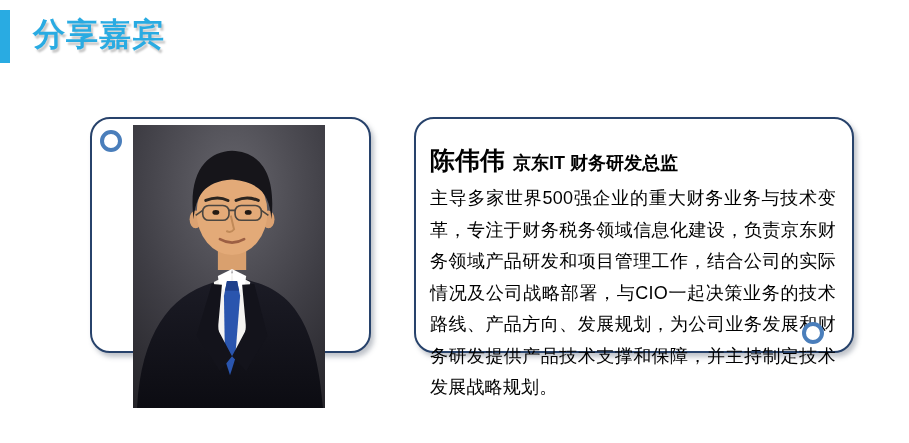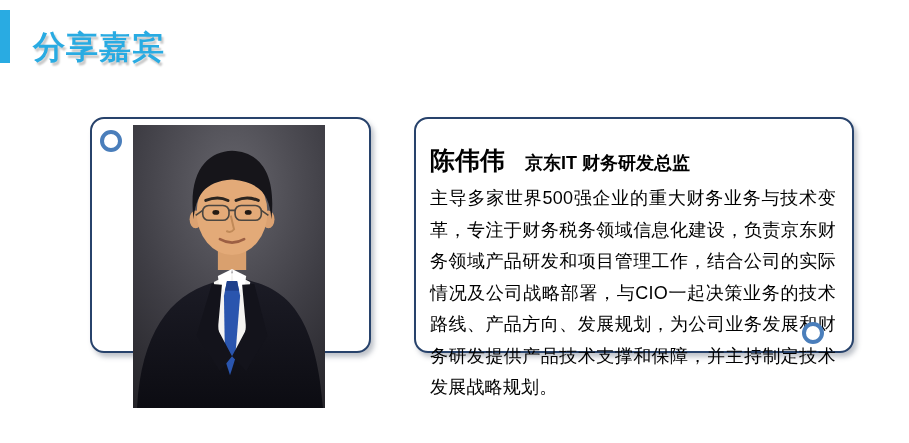--- a/index.html
+++ b/index.html
@@ -11,33 +11,33 @@
     overflow:hidden;
     color:#000;
   }
   
   .accent-bar {
     position:absolute; left:0; top:10px;
     width:10px; height:53px;
     background:#29ABE2;
   }
   .page-title {
-    position:absolute; left:33px; top:26px;
+    position:absolute; left:33px; top:13px;
     font-size:32px; font-weight:bold;
     color:#29ABE2;
     letter-spacing:1px;
     text-shadow:2px 3px 2px #c8c8c8;
     white-space:nowrap;
   }
   
   .card {
     position:absolute; top:117px; height:236px;
     background:#ffffff;
     border:2px solid #27426B;
-    border-radius:14px;
+    border-radius:20px;
     box-shadow:3px 4px 5px rgba(110,120,135,0.45);
   }
   .photo-card { left:90px; width:281px; }
   .info-card  { left:414px; width:440px; padding:27px 16px 0 14px; }
   .ring {
     position:absolute; width:22px; height:22px;
     border:4px solid #4A7EBB; border-radius:50%;
     background:#ffffff;
   }
   .ring-tl { left:8px;  top:11px; }
@@ -48,21 +48,21 @@
     width:192px; height:283px;
     overflow:hidden;
   }
   .photo svg { display:block; width:100%; height:100%; }
   
   .speaker-heading {
     display:flex; align-items:baseline;
     white-space:nowrap;
   }
   .speaker-name { font-size:25px; font-weight:bold; line-height:1.15; }
-  .speaker-role { font-size:18px; font-weight:bold; margin-left:20px; }
+  .speaker-role { font-size:18px; font-weight:bold; margin-left:8px; }
   .speaker-bio {
     margin-top:8px;
     font-size:18px;
     line-height:31.5px;
     text-align:justify;
     letter-spacing:0.2px;
   }
 </style>
 </head>
 <body>

